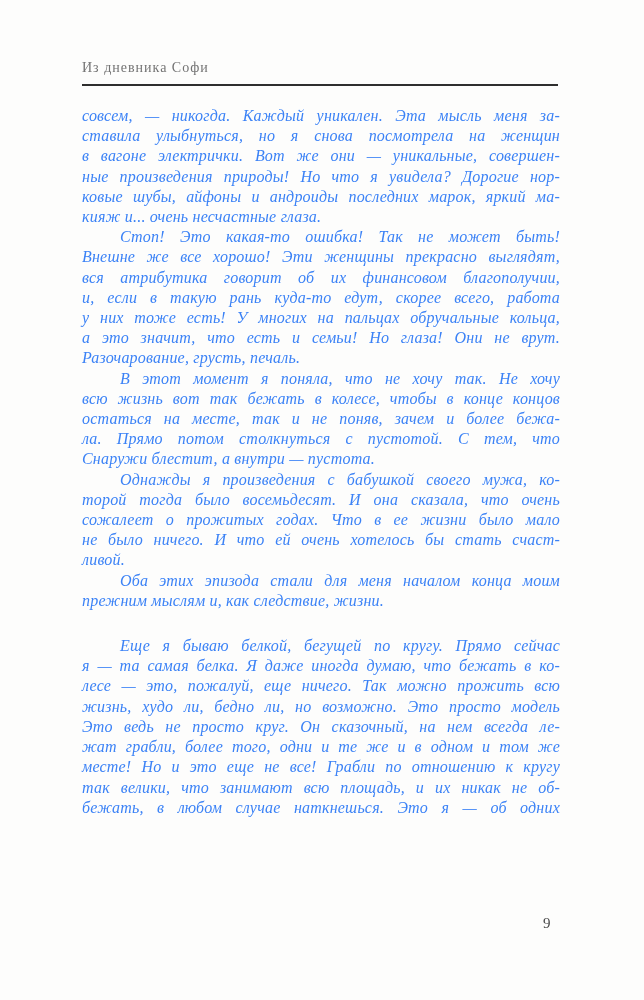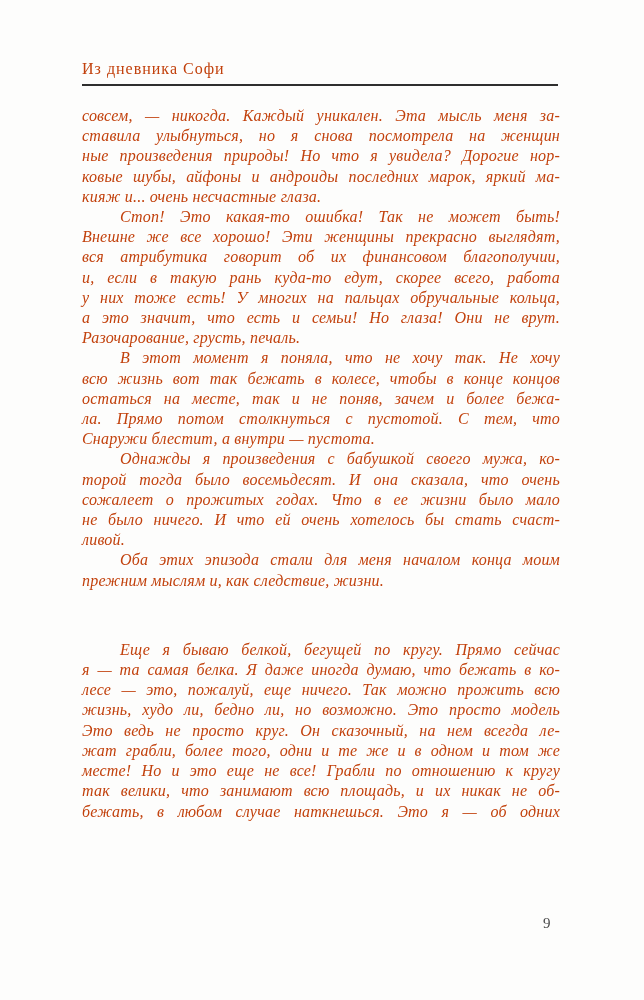--- a/index.html
+++ b/index.html
@@ -10,45 +10,45 @@
     width: 644px;
     height: 1000px;
     background: #fdfdfc;
     overflow: hidden;
   }
   .running-header {
     position: absolute;
     left: 82px;
     top: 60px;
     width: 478px;
-    font-size: 16px;
+    font-size: 14px;
     letter-spacing: 1px;
-    color: #c2410c;
+    color: #737373;
   }
   .header-rule {
     position: absolute;
     left: 82px;
     top: 84px;
     width: 476px;
     height: 2px;
     background: #2e2e2e;
   }
   .body-text {
     position: absolute;
     left: 82px;
     top: 106px;
     width: 478px;
     font-style: italic;
     font-size: 16px;
     line-height: 20.2px;
-    color: #c2410c;
+    color: #3b82f6;
     letter-spacing: 0.2px;
   }
   .paragraph { width: 100%; }
-  .paragraph.section-gap { margin-top: 49px; }
+  .paragraph.section-gap { margin-top: 25px; }
   .line {
     width: 100%;
     text-align: justify;
     text-align-last: justify;
     white-space: normal;
   }
   .line.indent { text-indent: 38px; }
   .line.para-end { text-align-last: left; font-family: Liberation Serif, serif; }
   .page-number {
     position: absolute;
@@ -61,20 +61,21 @@
 </head>
 <body>
 
 <div class="page">
   <div class="running-header">Из дневника Софи</div>
   <div class="header-rule"></div>
   <div class="body-text">
       <div class="paragraph">
         <div class="line">совсем, — никогда. Каждый уникален. Эта мысль меня за-</div>
         <div class="line">ставила улыбнуться, но я снова посмотрела на женщин</div>
+        <div class="line">в вагоне электрички. Вот же они — уникальные, совершен-</div>
         <div class="line">ные произведения природы! Но что я увидела? Дорогие нор-</div>
         <div class="line">ковые шубы, айфоны и андроиды последних марок, яркий ма-</div>
         <div class="line para-end">кияж и... очень несчастные глаза.</div>
       </div>
       <div class="paragraph">
         <div class="line indent">Стоп! Это какая-то ошибка! Так не может быть!</div>
         <div class="line">Внешне же все хорошо! Эти женщины прекрасно выглядят,</div>
         <div class="line">вся атрибутика говорит об их финансовом благополучии,</div>
         <div class="line">и, если в такую рань куда-то едут, скорее всего, работа</div>
         <div class="line">у них тоже есть! У многих на пальцах обручальные кольца,</div>

